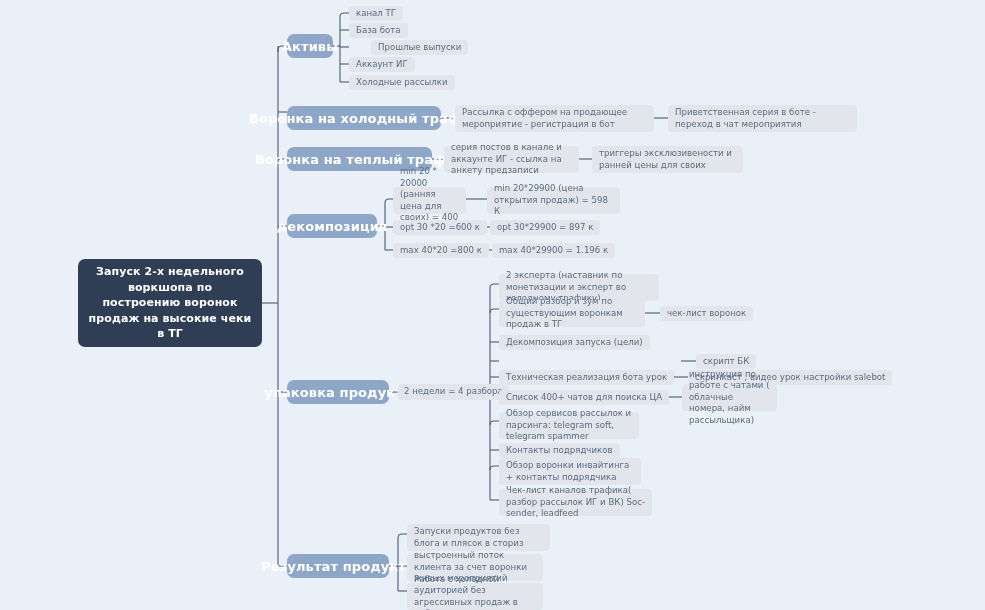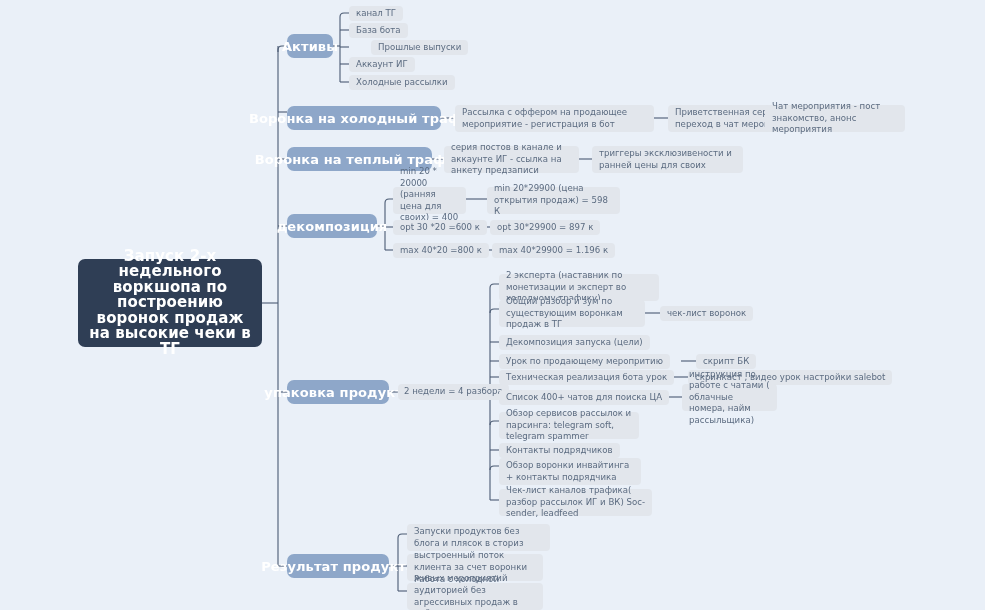--- a/index.html
+++ b/index.html
@@ -9,21 +9,21 @@
     font-family:"DejaVu Sans","Liberation Sans",sans-serif;
     position:relative;overflow:hidden;
   }
   #canvas{position:absolute;left:0;top:0;width:985px;height:610px;}
   #edges{position:absolute;left:0;top:0;width:985px;height:610px;pointer-events:none;}
 
   .node{position:absolute;box-sizing:border-box;}
 
   .root{
     background:#2f3e55;color:#ffffff;border-radius:7px;
-    font-weight:bold;font-size:15px;line-height:15.5px;
+    font-weight:bold;font-size:11px;line-height:15.5px;
     text-align:center;letter-spacing:.1px;
     display:flex;align-items:center;justify-content:center;
     padding:6px 10px;
   }
   .branch{
     background:#8ea7c9;color:#ffffff;border-radius:7px;
     font-weight:bold;font-size:13px;line-height:13px;
     text-align:center;letter-spacing:.1px;
     display:flex;align-items:center;justify-content:center;
     padding:4px 9px;white-space:nowrap;
@@ -135,21 +135,20 @@
 
   <div class="node branch" style="left:287px;top:106px;width:154px;height:24px;">
     <span>Воронка на холодный трафик</span>
   </div>
   <div class="node chip" style="left:455px;top:105px;width:199px;height:27px;">
     <span>Рассылка с оффером на продающее мероприятие - регистрация в бот</span>
   </div>
   <div class="node chip" style="left:668px;top:105px;width:189px;height:27px;">
     <span>Приветственная серия в боте - переход в чат мероприятия</span>
   </div>
-  <div class="node chip" style="left: 765px; top: 105px; width: 140px; height: 27px;">Чат мероприятия - пост знакомство, анонс мероприятия</div>
 
   <div class="node branch" style="left:287px;top:147px;width:145px;height:24px;">
     <span>Воронка на теплый трафик</span>
   </div>
   <div class="node chip" style="left:444px;top:146px;width:135px;height:27px;">
     <span>серия постов в канале и аккаунте ИГ - ссылка на анкету предзаписи</span>
   </div>
   <div class="node chip" style="left:592px;top:146px;width:151px;height:27px;">
     <span>триггеры эксклюзивености и ранней цены для своих</span>
   </div>
@@ -188,23 +187,20 @@
   </div>
   <div class="node chip" style="left:499px;top:300px;width:146px;height:27px;">
     <span>Общий разбор и зум по существующим воронкам продаж в ТГ</span>
   </div>
   <div class="node chip one" style="left:660px;top:306px;height:15px;">
     <span>чек-лист воронок</span>
   </div>
   <div class="node chip one" style="left:499px;top:335px;height:15px;">
     <span>Декомпозиция запуска (цели)</span>
   </div>
-  <div class="node chip one" style="left:499px;top:354px;height:15px;">
-    <span>Урок по продающему меропритию</span>
-  </div>
   <div class="node chip one" style="left:696px;top:354px;height:15px;">
     <span>скрипт БК</span>
   </div>
   <div class="node chip one" style="left:688px;top:370px;height:15px;">
     <span>скринкаст , видео урок настройки salebot</span>
   </div>
   <div class="node chip one" style="left:499px;top:370px;height:15px;">
     <span>Техническая реализация бота урок</span>
   </div>
   <div class="node chip one" style="left:499px;top:390px;height:15px;">

